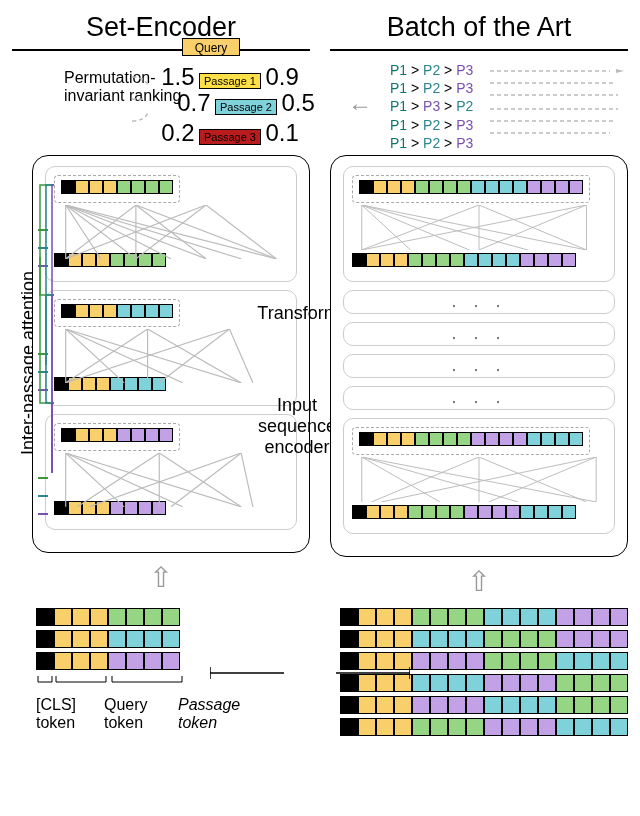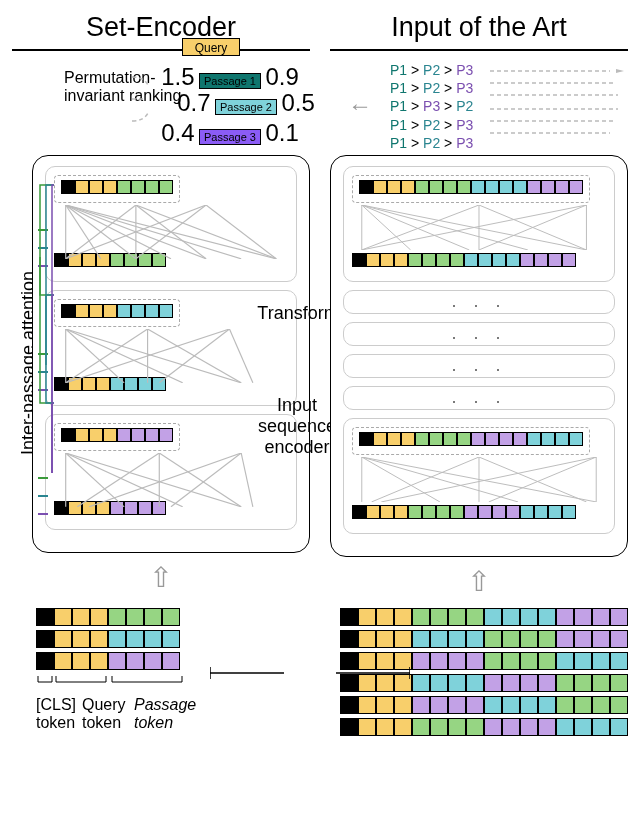--- a/index.html
+++ b/index.html
@@ -62,49 +62,49 @@
 </style>
 </head>
 <body>
 
 <div class="columns">
   <div class="col">
     <div class="title">Set-Encoder</div>
     <div class="hr"></div>
   </div>
   <div class="col">
-    <div class="title">Input of the Art</div>
+    <div class="title">Batch of the Art</div>
     <div class="hr"></div>
   </div>
 </div>
 
 <div class="legend">
   <span class="tok q" style="width:58px;height:18px;position:relative;">
     <span style="position:absolute;inset:0;font-size:12px;line-height:18px;text-align:center;">Query</span>
   </span>
 </div>
 
 <div style="position:relative;height:92px;">
 
   <div style="position:absolute;left:8px;top:6px;font-size:16px;white-space:pre-line;margin-left:44px;">Permutation-
 invariant ranking</div>
 
   <div class="pass-leg" style="left:138px; top:0; width:160px;">
     <span class="score">1.5</span>
-    <span class="box" style="background:#0f766e;">Passage 1</span>
+    <span class="box" style="background:#fde047;">Passage 1</span>
     <span class="score">0.9</span>
   </div>
   <div class="pass-leg" style="left:154px; top:26px; width:160px;">
     <span class="score">0.7</span>
     <span class="box" style="background:#7fd2da;">Passage 2</span>
     <span class="score">0.5</span>
   </div>
   <div class="pass-leg" style="left:138px; top:52px; width:160px;">
-    <span class="score">0.4</span>
-    <span class="box" style="background:#8b5cf6;margin-top:14px;">Passage 3</span>
+    <span class="score">0.2</span>
+    <span class="box" style="background:#b91c1c;margin-top:14px;">Passage 3</span>
     <span class="score">0.1</span>
   </div>
 
   <span class="leftarrow" style="left:336px; top:26px;">←</span>
 
   <div class="permlist" style="position:absolute; left:378px; top:-2px;">
     <div><span class="p1">P1</span> &gt; <span class="p2">P2</span> &gt; <span class="p3">P3</span></div>
     <div><span class="p1">P1</span> &gt; <span class="p2">P2</span> &gt; <span class="p3">P3</span></div>
     <div><span class="p1">P1</span> &gt; <span class="p3">P3</span> &gt; <span class="p2">P2</span></div>
     <div><span class="p1">P1</span> &gt; <span class="p2">P2</span> &gt; <span class="p3">P3</span></div>
@@ -312,21 +312,21 @@
     <div class="row"><span class="tok cls"></span><span class="tok q"></span><span class="tok q"></span><span class="tok q"></span><span class="tok c"></span><span class="tok c"></span><span class="tok c"></span><span class="tok c"></span></div>
     <div class="row"><span class="tok cls"></span><span class="tok q"></span><span class="tok q"></span><span class="tok q"></span><span class="tok p"></span><span class="tok p"></span><span class="tok p"></span><span class="tok p"></span></div>
     
     <svg width="170" height="18">
         <g stroke="#000" fill="none" stroke-width="1">
       <path d="M2,2 v6 h14 v-6"></path>
           <path d="M20,2 v6 h50 v-6"></path>
           <path d="M76,2 v6 h70 v-6"></path>
         </g>
       </svg>
-    <div style="display:flex;gap:0;">
+    <div style="display:flex;gap:22px;">
       <div class="tok-lab" style="width:46px;white-space:pre-line;">[CLS]
 token</div>
       <div class="tok-lab" style="width:52px;white-space:pre-line;">Query
 token</div>
       <div class="tok-lab" style="width:72px;white-space:pre-line;font-style:italic;">Passage
 token</div>
     </div>
   </div>
 
   <div style="position:absolute; left:210px; bottom:134px; width:200px; text-align:center;">

